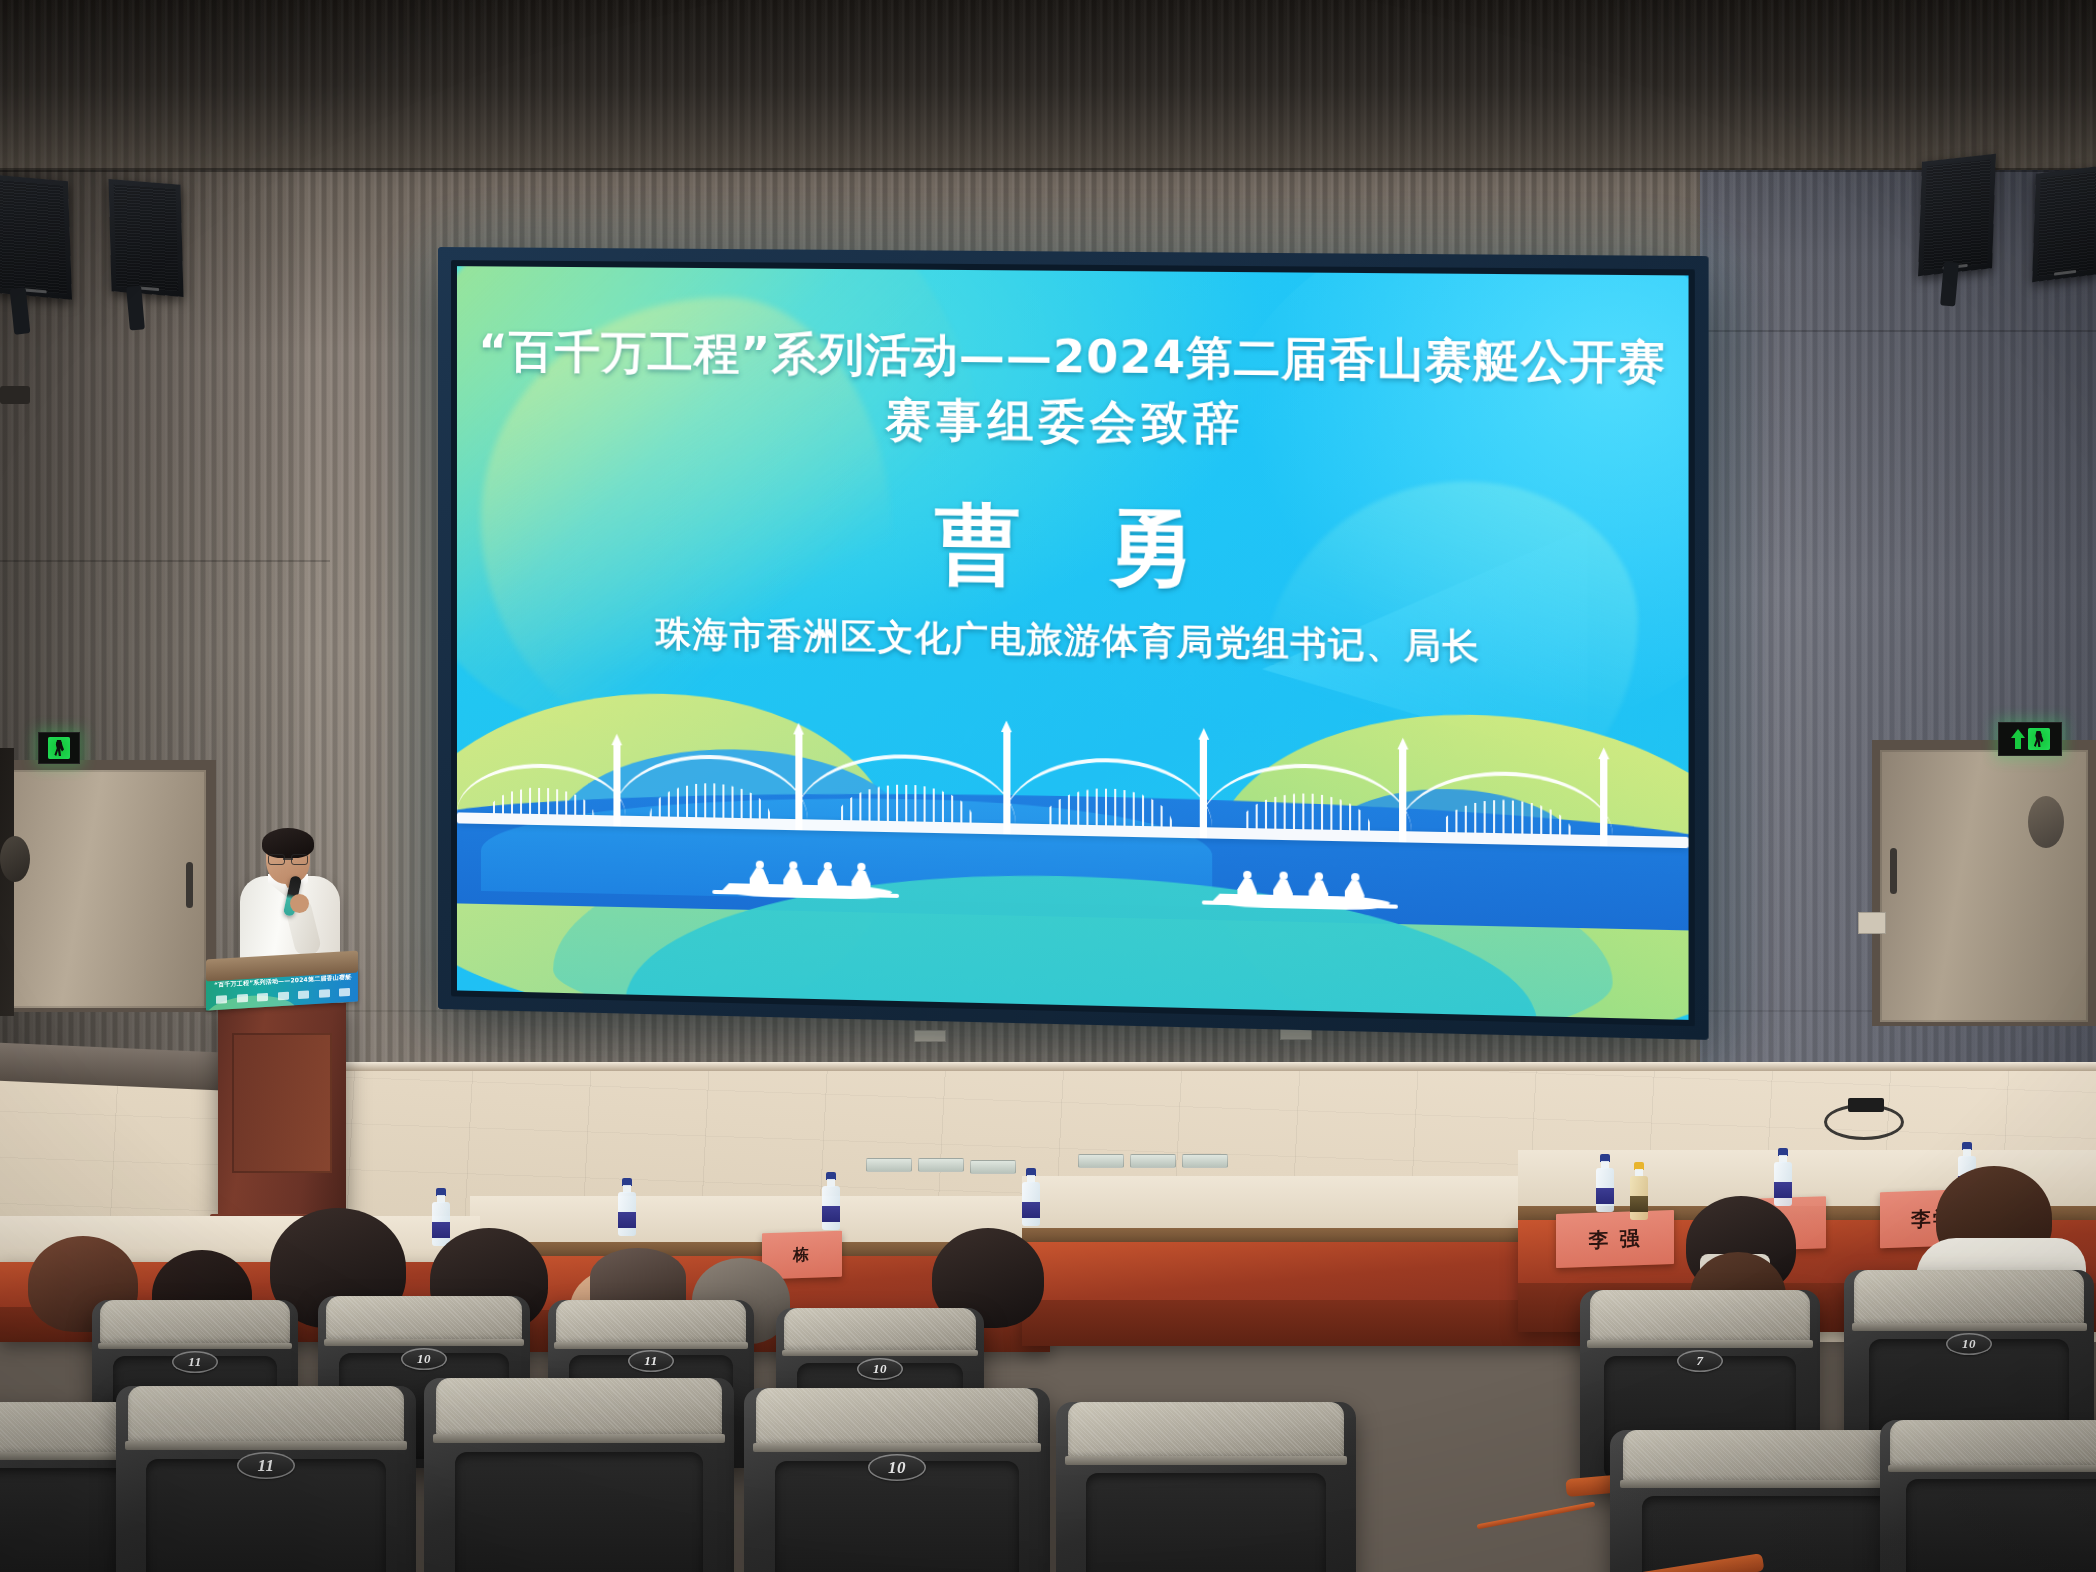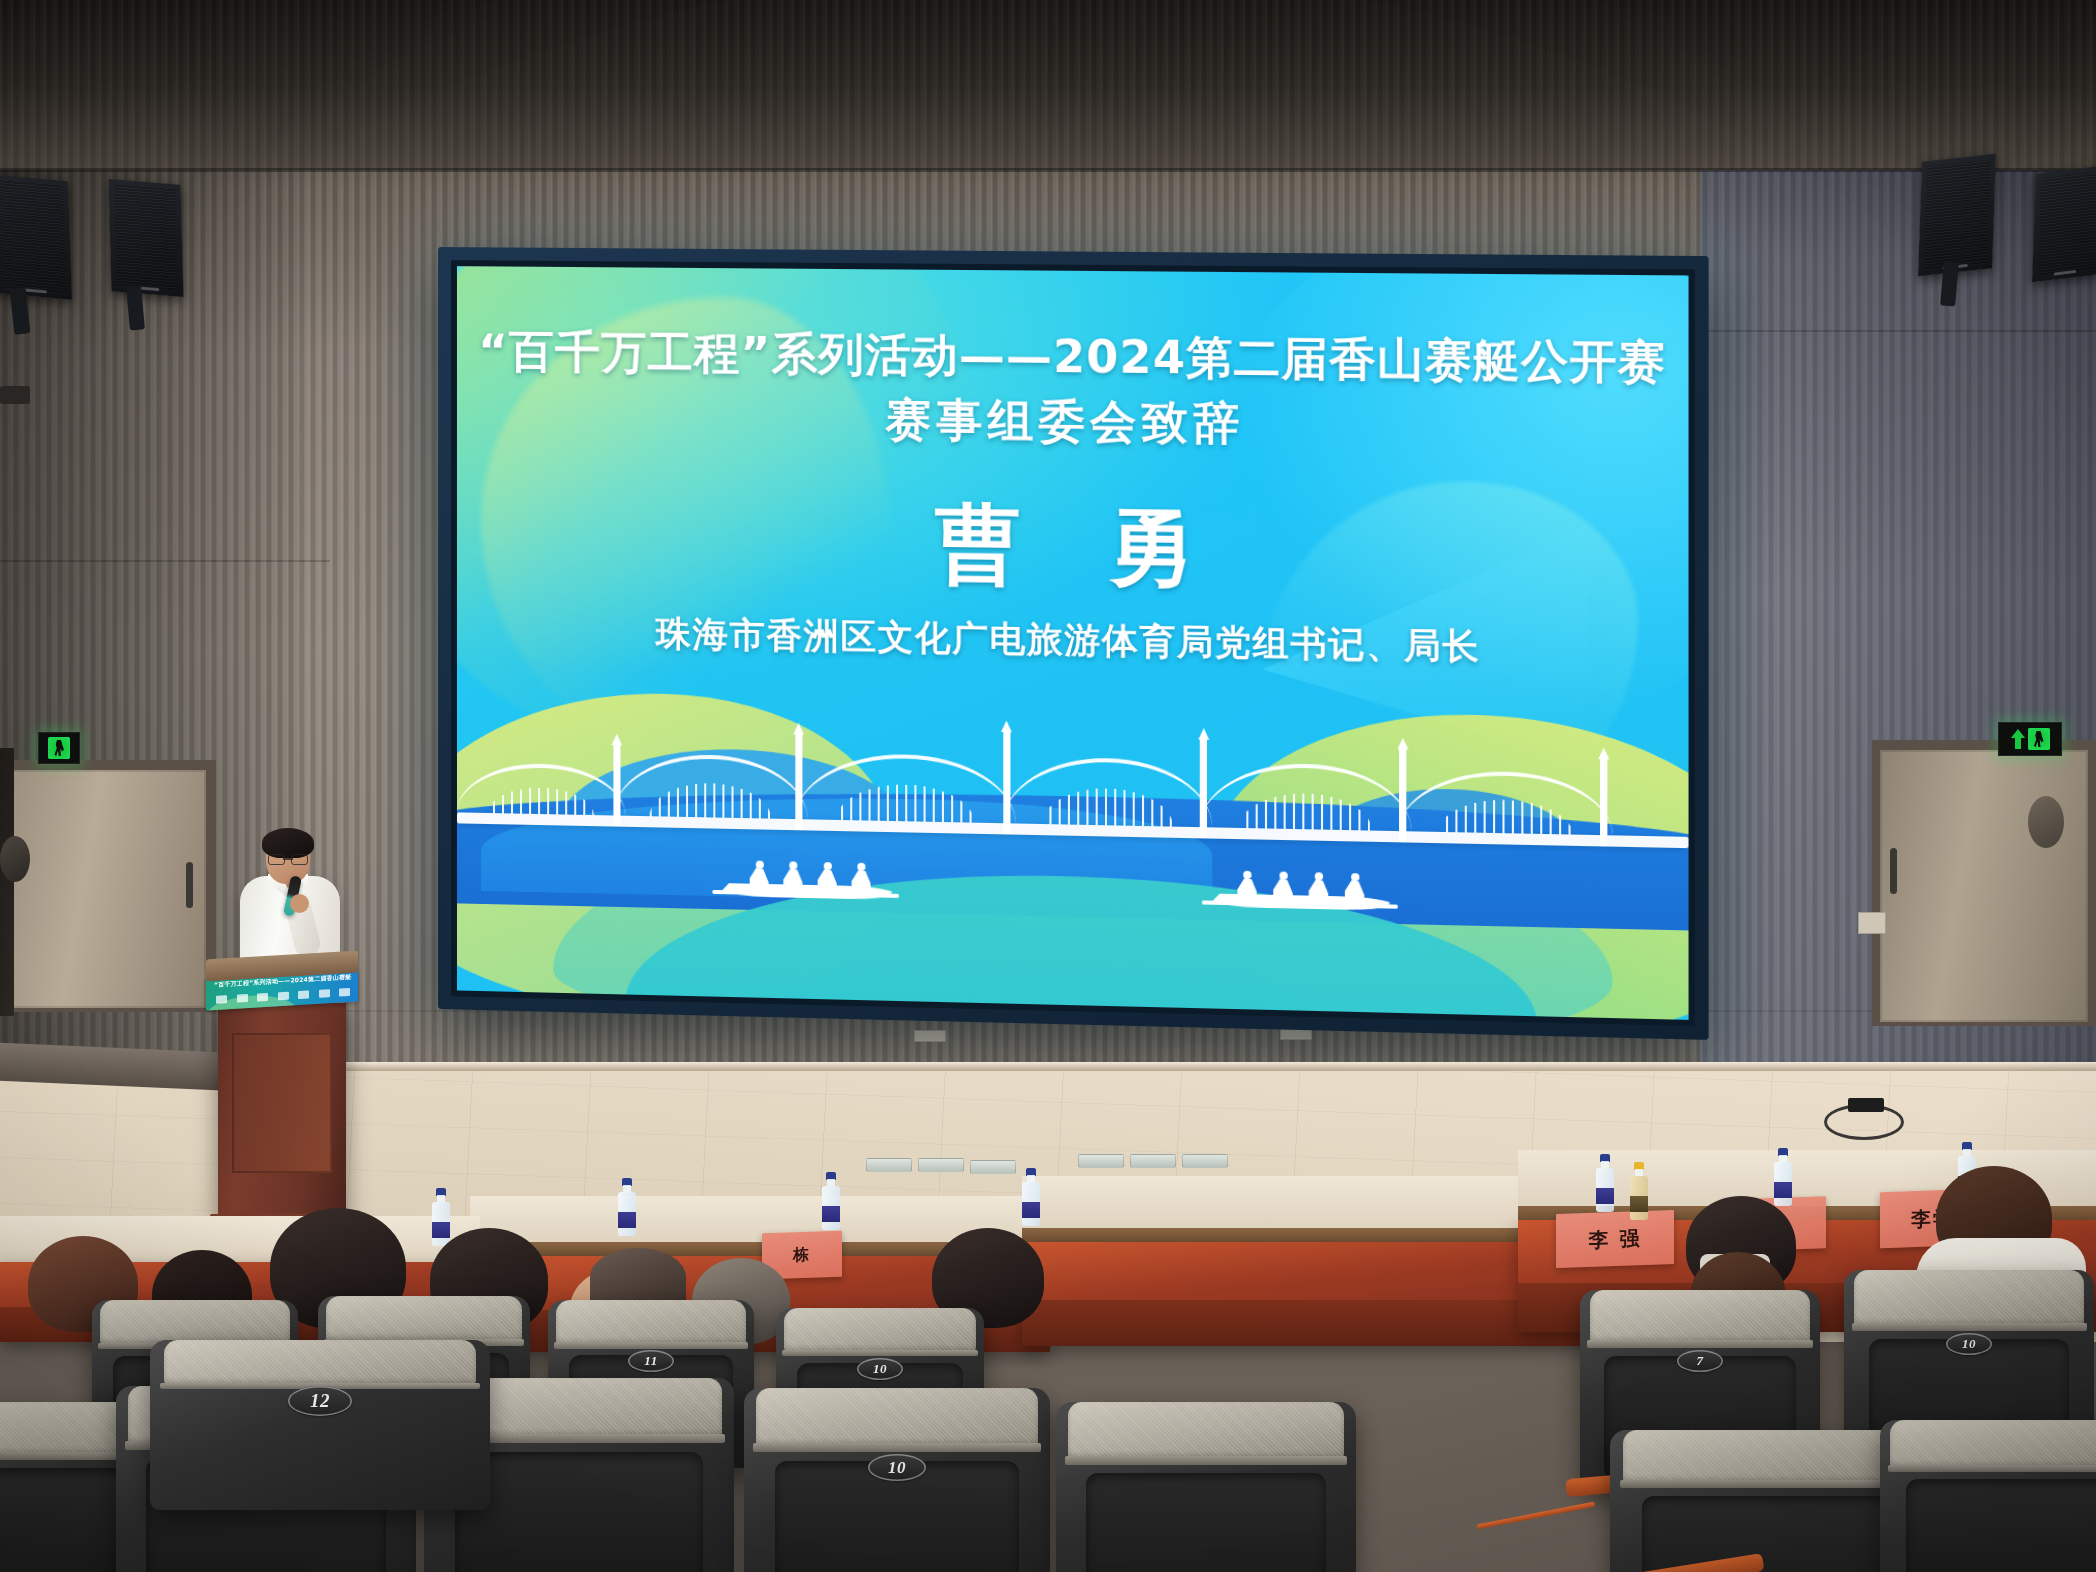--- a/index.html
+++ b/index.html
@@ -736,25 +736,19 @@
       <div class="inner"></div>
     <div class="armwood" style="left:4%;bottom:24%;width:44%;transform:rotate(-9deg);"></div>
   </div>
   <div class="seat" style="left:1880px;top:1420px;width:260px;height:180px;">
     <div class="back"></div>
       <div class="cushion"></div>
       <div class="band"></div>
       <div class="inner"></div>
   </div>
 
-  <div class="seat" style="left:150px;top:1340px;width:340px;height:170px;z-index:5;">
-    <div class="back"></div>
-      <div class="cushion"></div>
-      <div class="band"></div>
-    <div class="badge" style="width:64px;height:30px;font-size:19px;top:27%;">12</div>
-  </div>
 
   <div class="seat" style="left:1476px;top:1476px;width:150px;height:60px;z-index:6;">
     <div class="armwood" style="left:0;bottom:30%;width:80%;transform:rotate(-11deg);"></div>
   </div>
 
   <div class="vignette"></div>
 </div>
 
 </body></html>

